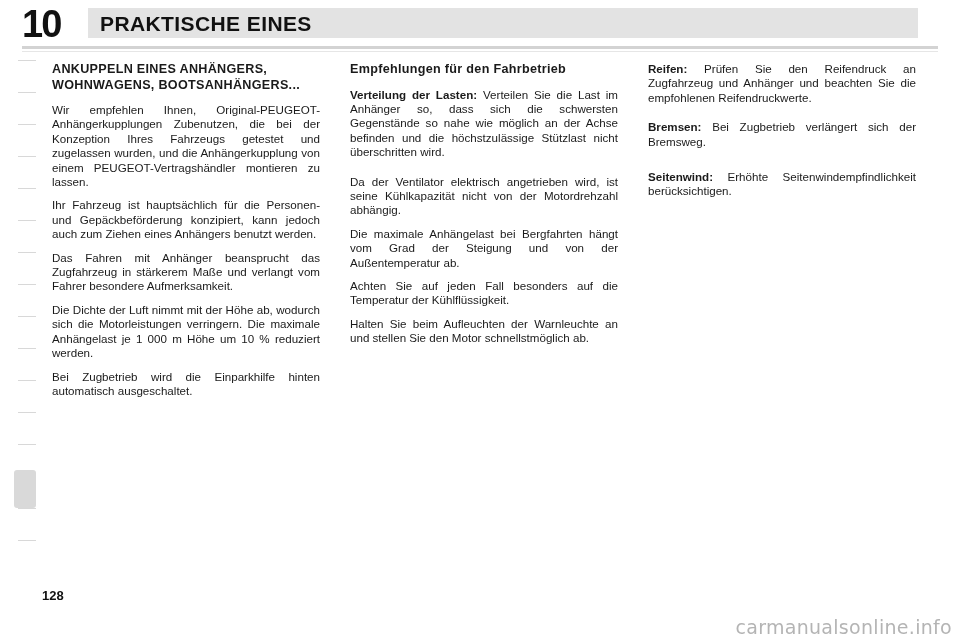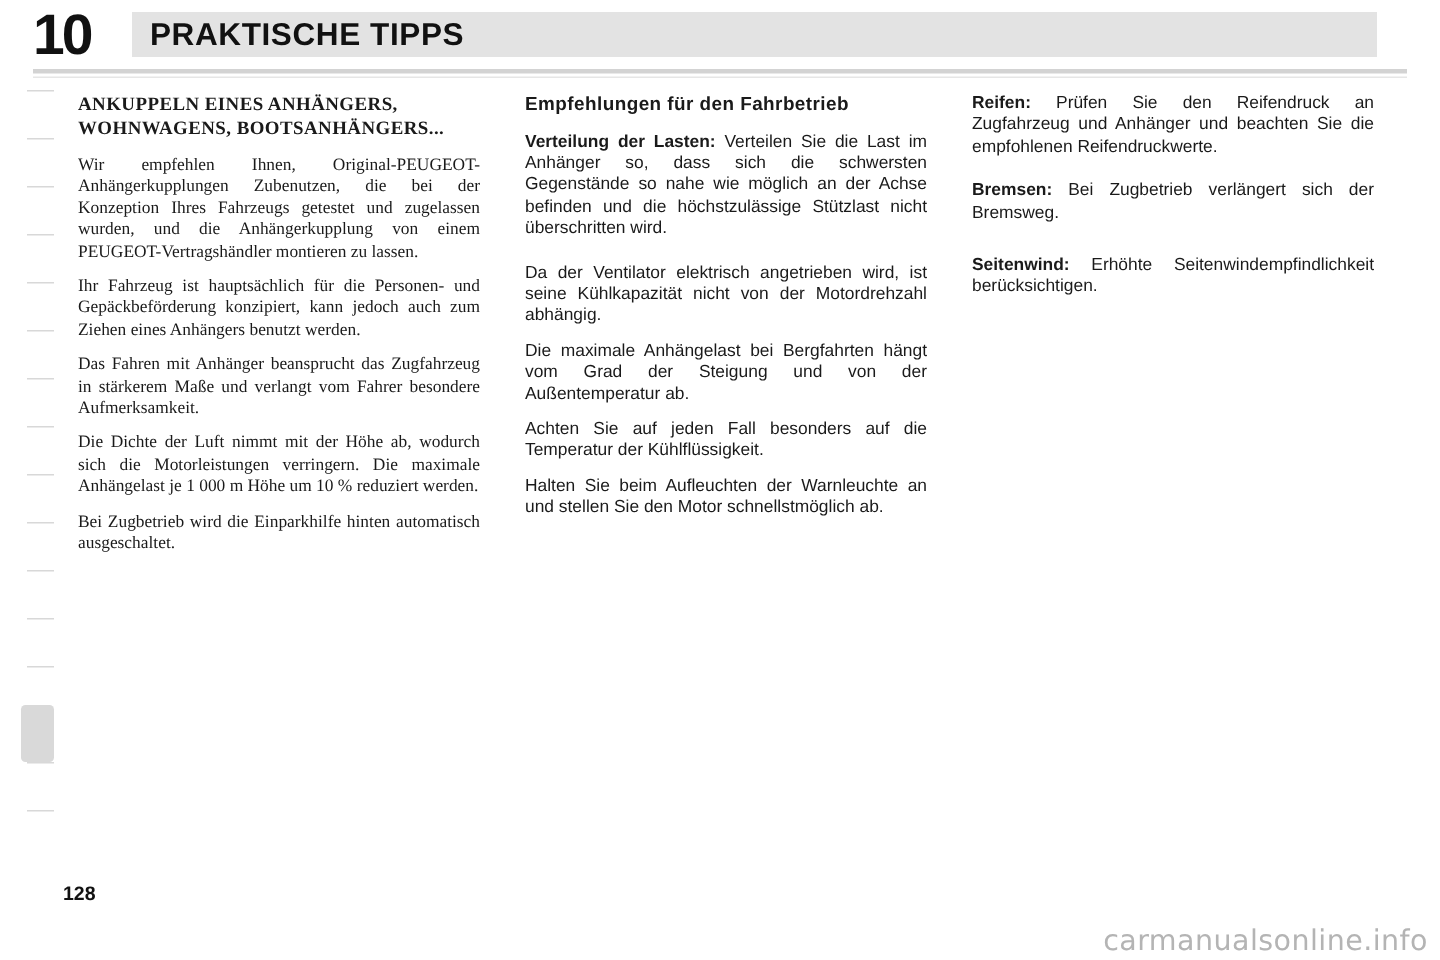--- a/index.html
+++ b/index.html
@@ -98,21 +98,21 @@
   
   .col {
     position: absolute;
     top: 62px;
     width: 268px;
     font-size: 11.6px;
     line-height: 14.4px;
     color: #1a1a1a;
     text-align: justify;
   }
-  .col1 { left: 52px; font-family: Liberation Serif, serif; }
+  .col1 { left: 52px; }
   .col2 { left: 350px; }
   .col3 { left: 648px; }
 
   .col h2 {
     margin: 0 0 10px 0;
     font-size: 12.6px;
     line-height: 15.5px;
     font-weight: bold;
     letter-spacing: 0.3px;
     text-align: left;
@@ -145,21 +145,21 @@
   }
 </style>
 </head>
 <body>
 
 <div class="page">
 
   <div class="header">
     <div class="chapter-number">10</div>
     <div class="header-bar"></div>
-    <div class="header-title">PRAKTISCHE TIPPS</div>
+    <div class="header-title">PRAKTISCHE EINES</div>
     <div class="header-rule"></div>
     <div class="header-rule2"></div>
   </div>
 
   <div class="spine">
     <i></i>
       <i></i>
       <i></i>
       <i></i>
       <i></i>

